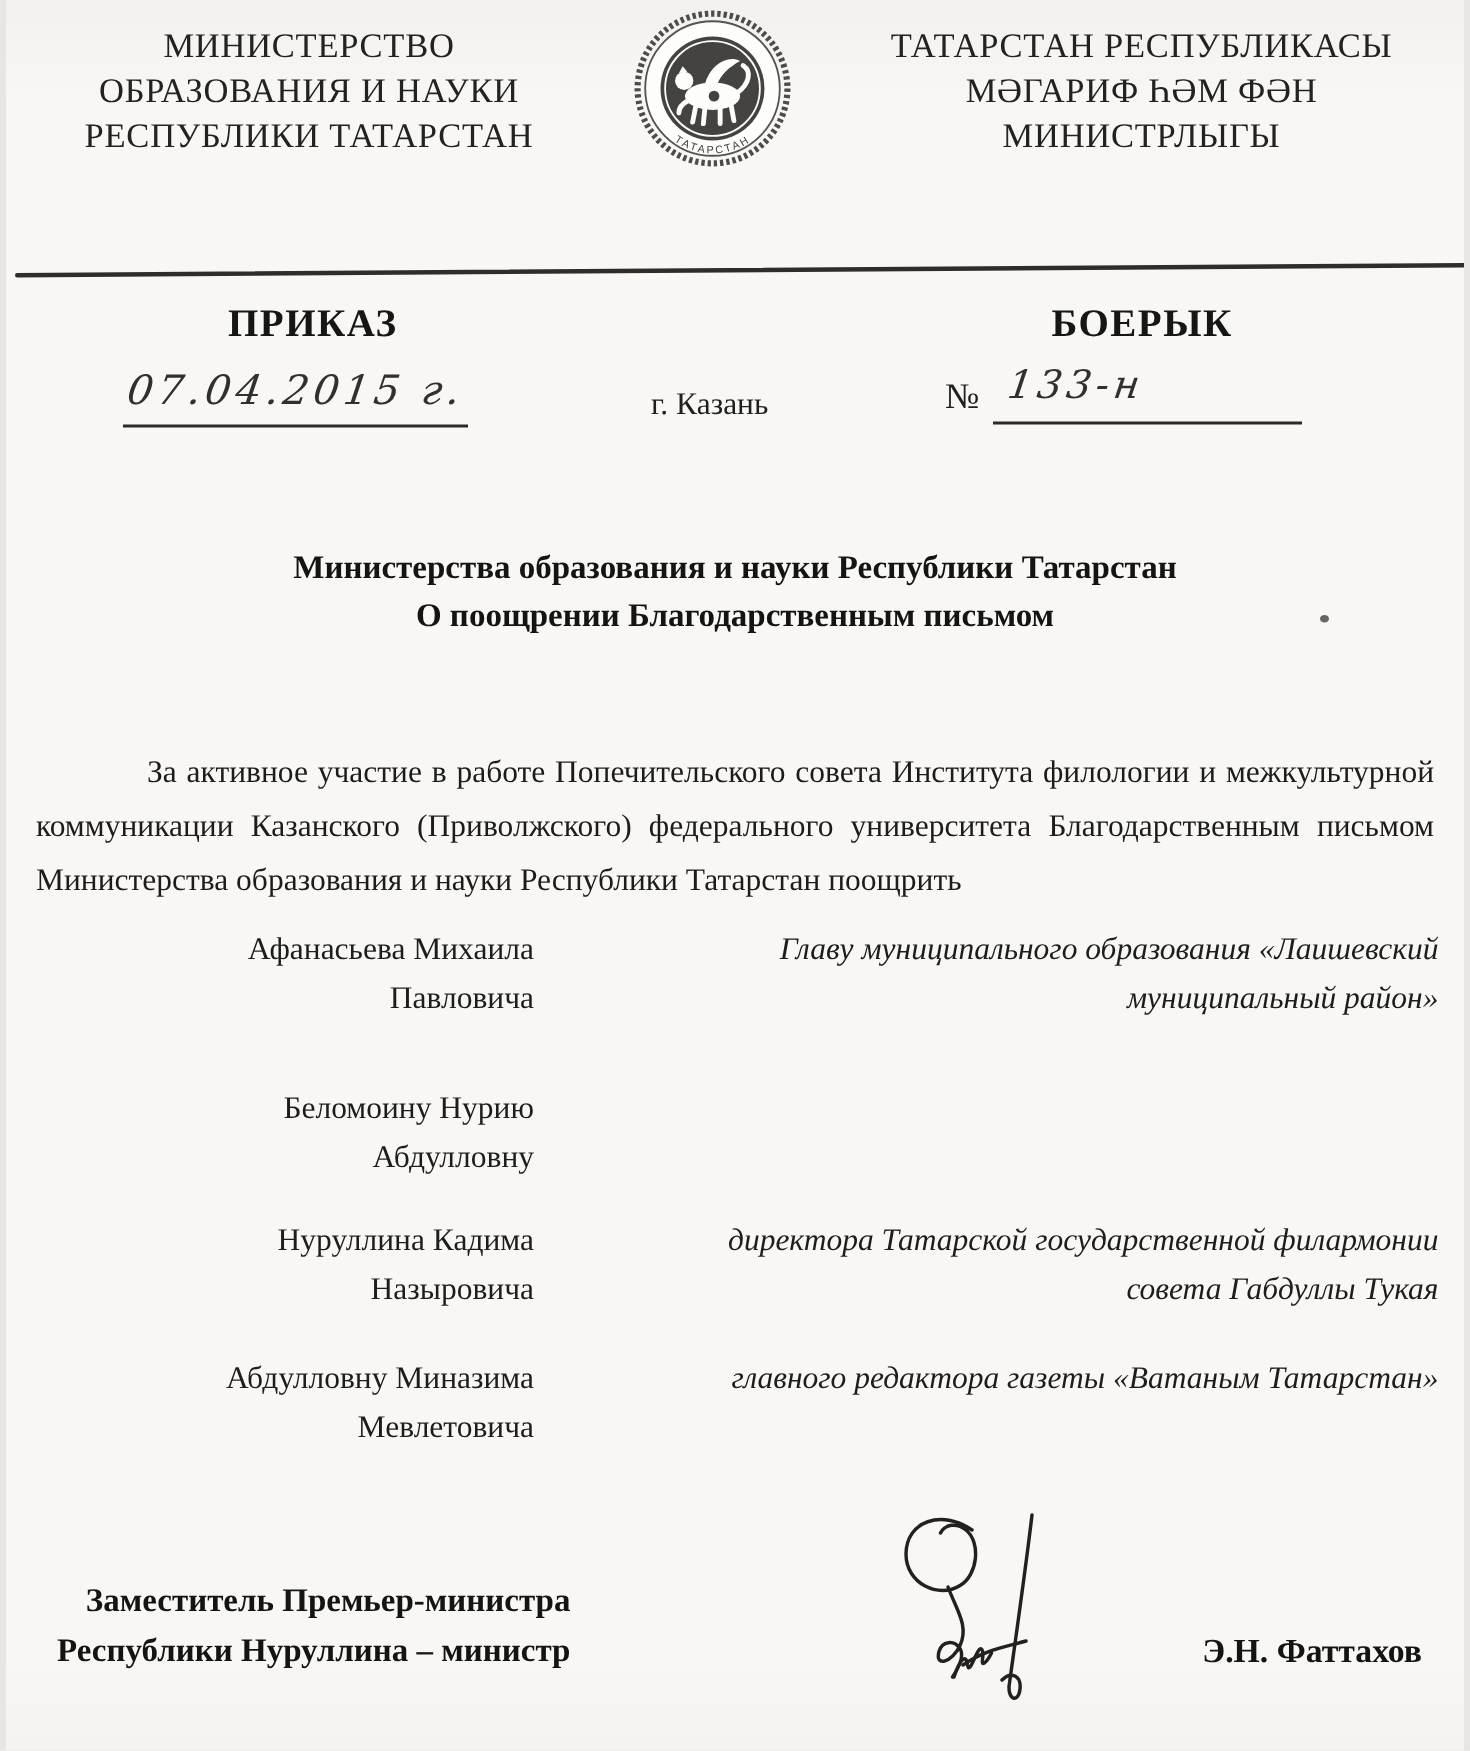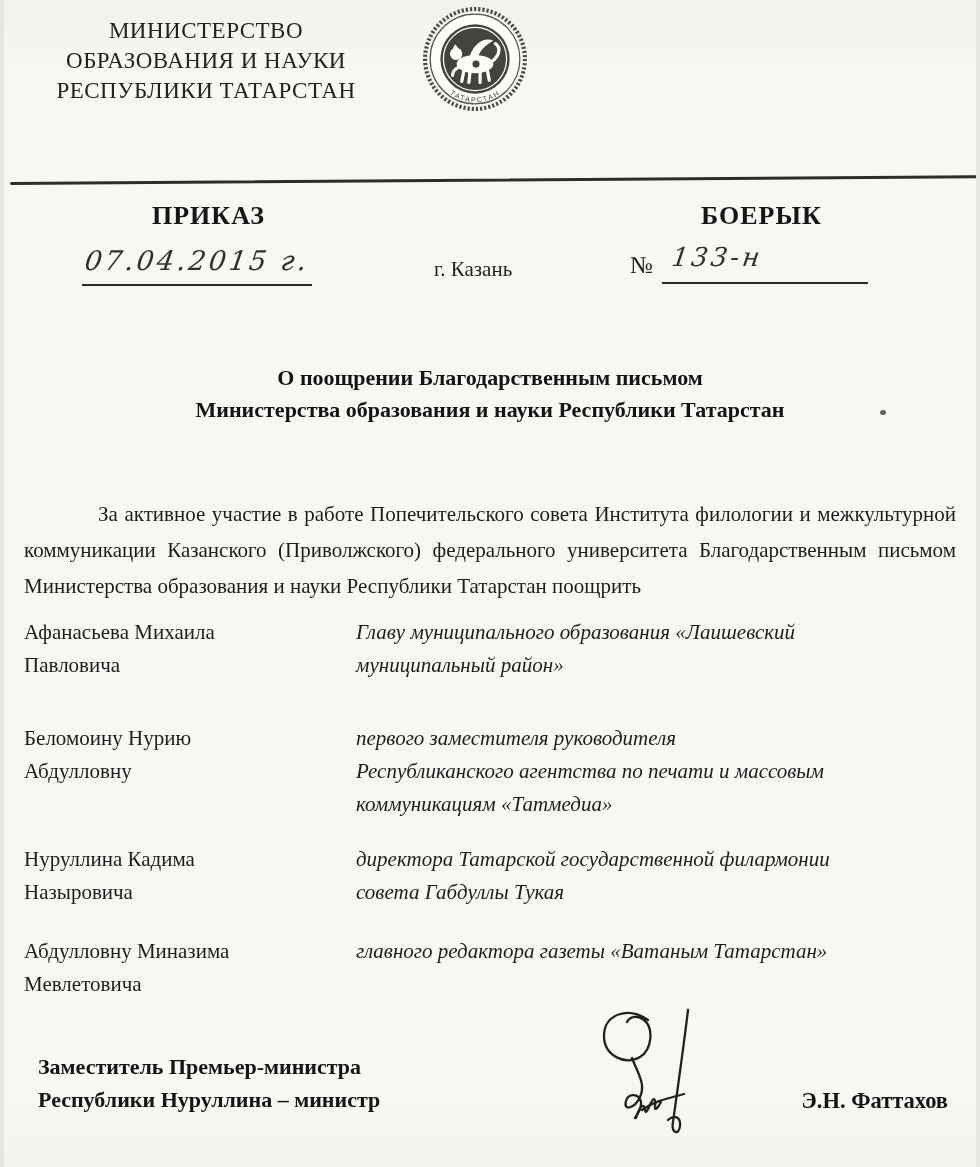--- a/index.html
+++ b/index.html
@@ -57,21 +57,21 @@
     font-size:21px;line-height:36px;text-align:justify;text-indent:74px;color:#1c1c1c;
   }
   
   .awardees{position:absolute;left:20px;top:616px;width:935px;font-size:21px;line-height:33px;}
   .awardee-row{display:flex;}
   .awardee-row:nth-of-type(1){margin-bottom:40px;}
   .awardee-row:nth-of-type(2){margin-bottom:22px;}
   .awardee-row:nth-of-type(3){margin-bottom:26px;}
   .col-name{width:332px;flex:0 0 332px;}
   .col-pos{flex:1;font-style:italic;}
-  .l{display:block;}
+  .l{display:block;text-align:right;}
   
   .sig-post{position:absolute;left:22px;top:1050px;font-weight:700;font-size:22px;line-height:33px;color:#141414;margin-left:12px;}
   .sig-mark{position:absolute;left:572px;top:1002px;width:150px;height:150px;}
   .sig-name{position:absolute;right:28px;top:1088px;font-weight:700;font-size:22.5px;color:#141414;}
 </style>
 </head>
 <body>
 
 <div class="page">
 
@@ -101,38 +101,43 @@
       <path d="M68,55 C76,49 78,41 72,37"></path>
       <path d="M36,60 C32,62 30,65 30,68"></path>
     </g>
     <circle cx="53" cy="57" r="4" fill="#454340" stroke="#fdfdfa" stroke-width="1"></circle>
     <path id="bandArc" d="M9.5,52 A42.5,42.5 0 0 0 94.5,52" fill="none"></path>
     <text font-size="7" letter-spacing="1.5" fill="#3f3d3a" font-family="Liberation Sans, sans-serif">
       <textPath href="#bandArc" startOffset="50%" text-anchor="middle">ТАТАРСТАН</textPath>
     </text>
   </svg>
 
+  <div class="org org-tt">
+    <span class="org-line">ТАТАРСТАН РЕСПУБЛИКАСЫ</span>
+    <span class="org-line">МӘГАРИФ ҺӘМ ФӘН</span>
+    <span class="org-line">МИНИСТРЛЫГЫ</span>
+  </div>
 
   <div class="rule"></div>
 
   <div class="doc-word doc-word-ru">ПРИКАЗ</div>
   <div class="doc-word doc-word-tt">БОЕРЫК</div>
 
   <div class="date-field">
     <span class="handwritten">07.04.2015 г.</span>
   </div>
   <div class="city">г. Казань</div>
   <div class="no-sign">№</div>
   <div class="no-field">
     <span class="handwritten">133-н</span>
   </div>
 
   <div class="title">
+    <span class="title-line">Министерства образования и науки Республики Татарстан</span>
     <span class="title-line">О поощрении Благодарственным письмом</span>
-    <span class="title-line">Министерства образования и науки Республики Татарстан</span>
   </div>
   <span class="artifact-dot"></span>
 
   <p class="body-par">За активное участие в работе Попечительского совета Института филологии и межкультурной коммуникации Казанского (Приволжского) федерального университета Благодарственным письмом Министерства образования и науки Республики Татарстан поощрить</p>
 
   <div class="awardees">
 
     <div class="awardee-row">
       <div class="col-name">
         <span class="l">Афанасьева Михаила</span>
@@ -141,25 +146,20 @@
       <div class="col-pos">
         <span class="l">Главу муниципального образования «Лаишевский</span>
         <span class="l">муниципальный район»</span>
       </div>
     </div>
 
     <div class="awardee-row">
       <div class="col-name">
         <span class="l">Беломоину Нурию</span>
         <span class="l">Абдулловну</span>
-      </div>
-      <div class="col-pos">
-        <span class="l">первого заместителя руководителя</span>
-        <span class="l">Республиканского агентства по печати и массовым</span>
-        <span class="l">коммуникациям «Татмедиа»</span>
       </div>
     </div>
 
     <div class="awardee-row">
       <div class="col-name">
         <span class="l">Нуруллина Кадима</span>
         <span class="l">Назыровича</span>
       </div>
       <div class="col-pos">
         <span class="l">директора Татарской государственной филармонии</span>

